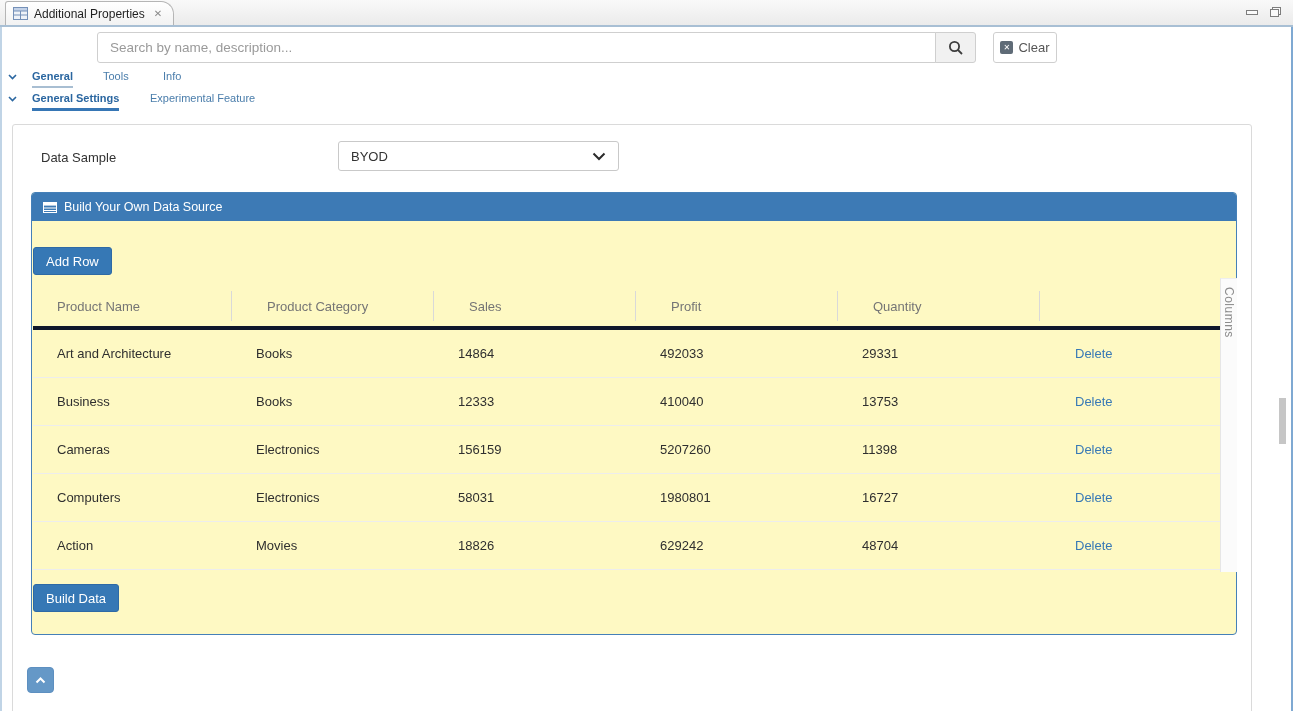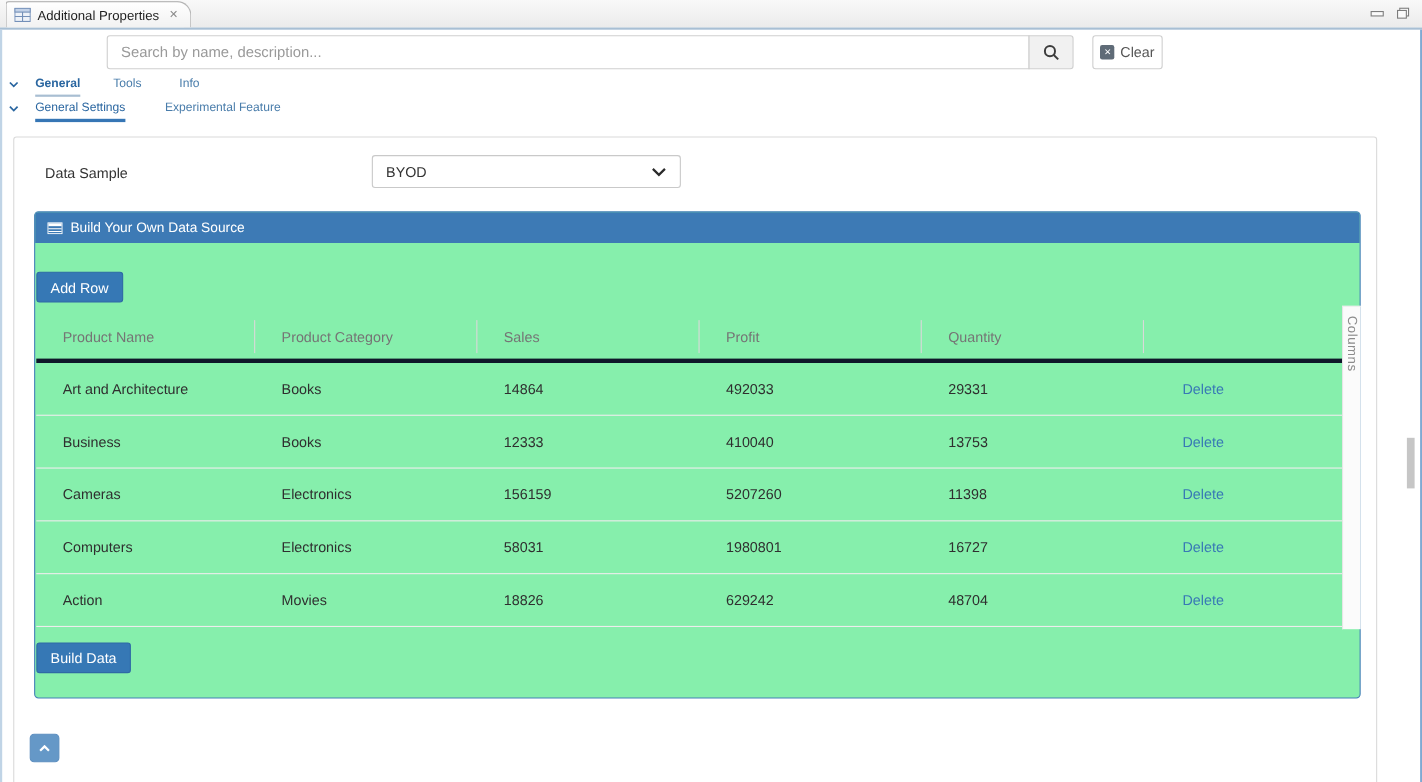--- a/index.html
+++ b/index.html
@@ -56,21 +56,21 @@
   .clear-icon {
     width:13px; height:13px; background:#5f6b77; border-radius:2px;
     color:#fff; font-size:8px; line-height:13px; text-align:center; font-weight:bold;
   }
 
   
   .ptab { position:absolute; display:flex; align-items:flex-start; gap:15px; font-size:11px; cursor:pointer; white-space:nowrap; }
   .ptab .chev { margin-top:4px; }
   .ptab-active-1 { color:#2a66a0; font-weight:bold; }
   .ptab-active-1 .lbl { border-bottom:2px solid #a8bed2; padding-bottom:4px; }
-  .ptab-active-2 { color:#2a66a0; font-weight:normal; }
+  .ptab-active-2 { color:#2a66a0; font-weight:bold; }
   .ptab-active-2 .lbl { border-bottom:3px solid #3676b5; padding-bottom:4px; }
   .ptab-inactive { color:#4a7dab; }
   #tab-general { left:8px;  top:70px; }
   #tab-tools   { left:103px; top:70px; }
   #tab-info    { left:163px; top:70px; }
   #tab-general-settings    { left:8px;   top:92px; }
   #tab-experimental-feature{ left:150px; top:92px; }
 
   
   .card {
@@ -81,42 +81,42 @@
   .data-sample-select {
     position:absolute; left:325px; top:16px; width:281px; height:30px;
     border:1px solid #c9c9c9; border-radius:3px; background:#fff;
     display:flex; align-items:center; justify-content:space-between;
     padding:0 12px; font-size:13px; color:#333; cursor:pointer;
   }
 
   
   .byod-panel {
     position:absolute; left:18px; top:67px; width:1206px; height:443px;
-    border:1px solid #4580b8; border-radius:4px; background:#86efac;
+    border:1px solid #4580b8; border-radius:4px; background:#fef9c3;
   }
   .panel-header {
     height:28px; background:#3d7ab5; border-radius:3px 3px 0 0;
     display:flex; align-items:center; gap:7px; padding-left:11px;
     color:#fff; font-size:12.5px;
   }
   .blue-btn {
     position:absolute; height:28px; padding:0 12px;
     background:#3678b5; border:1px solid #2e6aa5; border-radius:3px;
     color:#fff; font-size:13px; display:flex; align-items:center; cursor:pointer;
     font-family:inherit;
   }
   .add-row-btn    { left:1px; top:54px; }
   .build-data-btn { left:1px; top:391px; }
 
   .byod-table { position:absolute; left:1px; top:93px; width:1187px; }
   .thead, .trow { display:grid; grid-template-columns:198px 202px 202px 202px 202px 181px; }
   .thead { height:44px; border-bottom:4px solid #0f172a; }
   .hcell {
     position:relative; display:flex; align-items:center;
-    padding-left:25px; font-size:13px; color:#757575; cursor:default;
+    padding-left:36px; font-size:13px; color:#757575; cursor:default;
   }
   .hcell:first-child { padding-left:24px; }
   .hcell:not(:first-child)::before {
     content:""; position:absolute; left:0; top:5px; height:30px; width:1px; background:#d9d9d9;
   }
   .trow { height:48px; border-bottom:1px solid #ededed; }
   .tcell { display:flex; align-items:center; padding-left:25px; font-size:13px; color:#2f2f2f; }
   .tcell:first-child { padding-left:24px; }
   .tcell.action { padding-left:36px; }
   .delete-link { color:#3879b5; cursor:pointer; }

